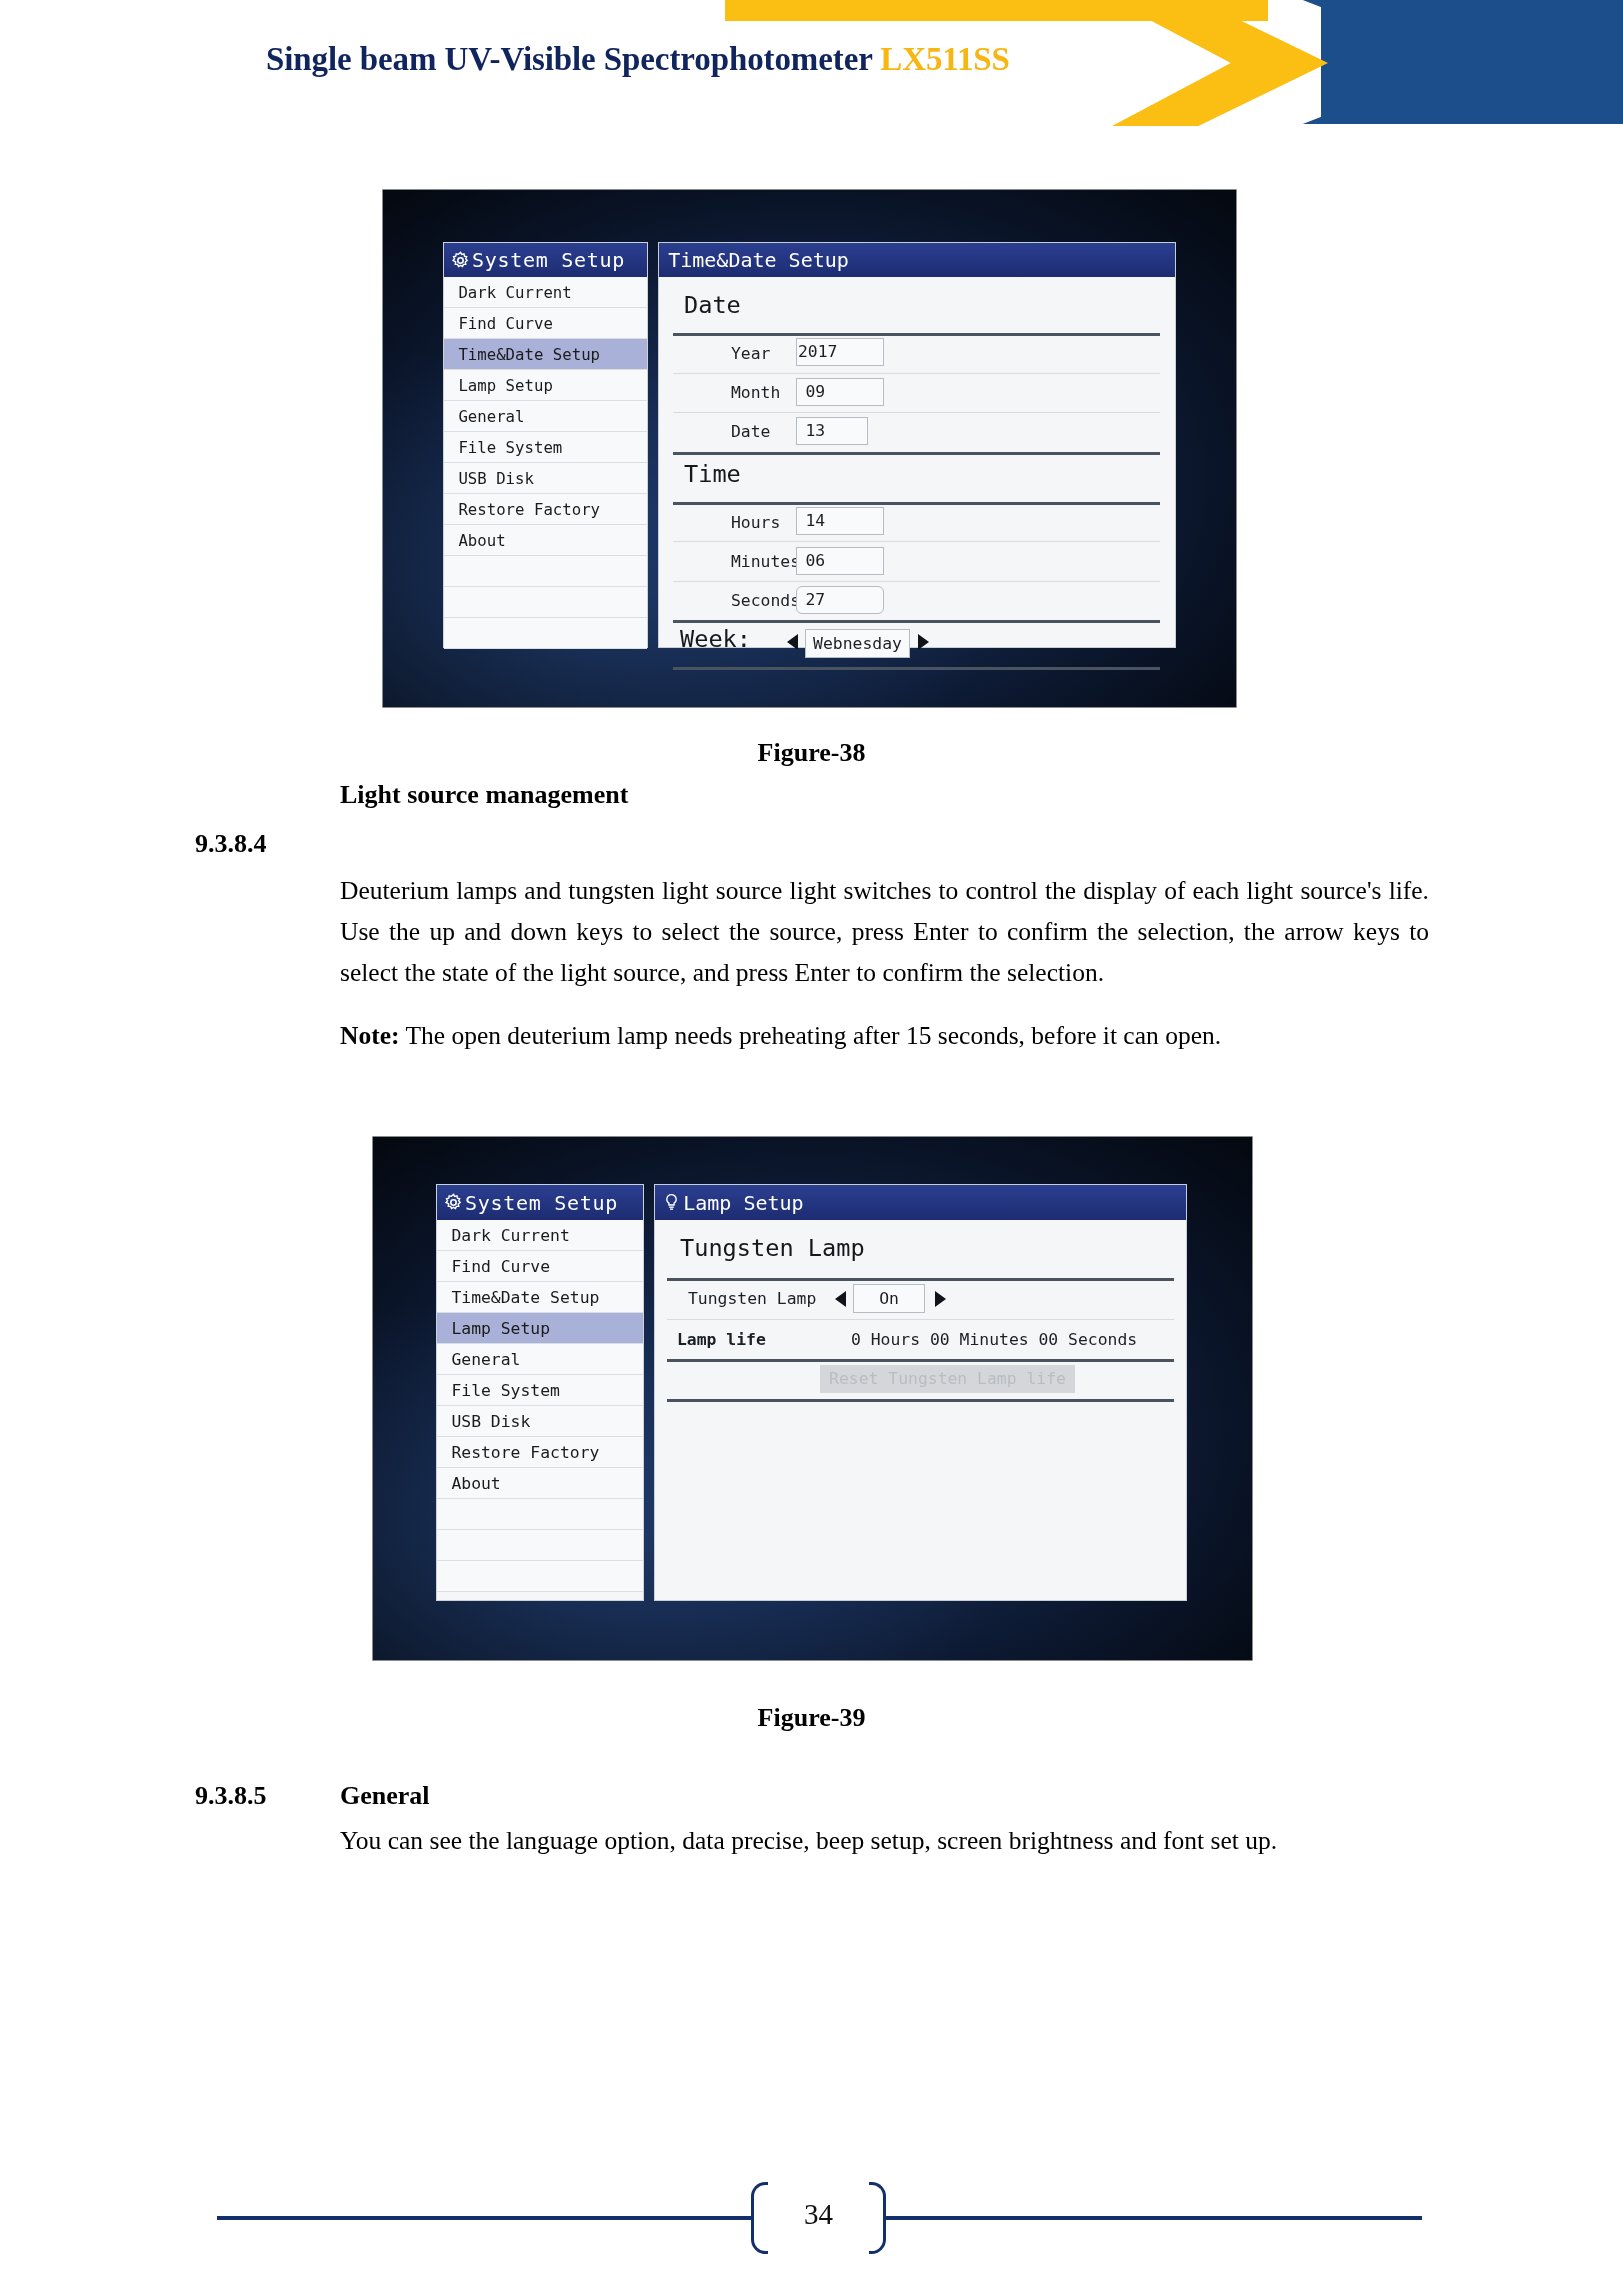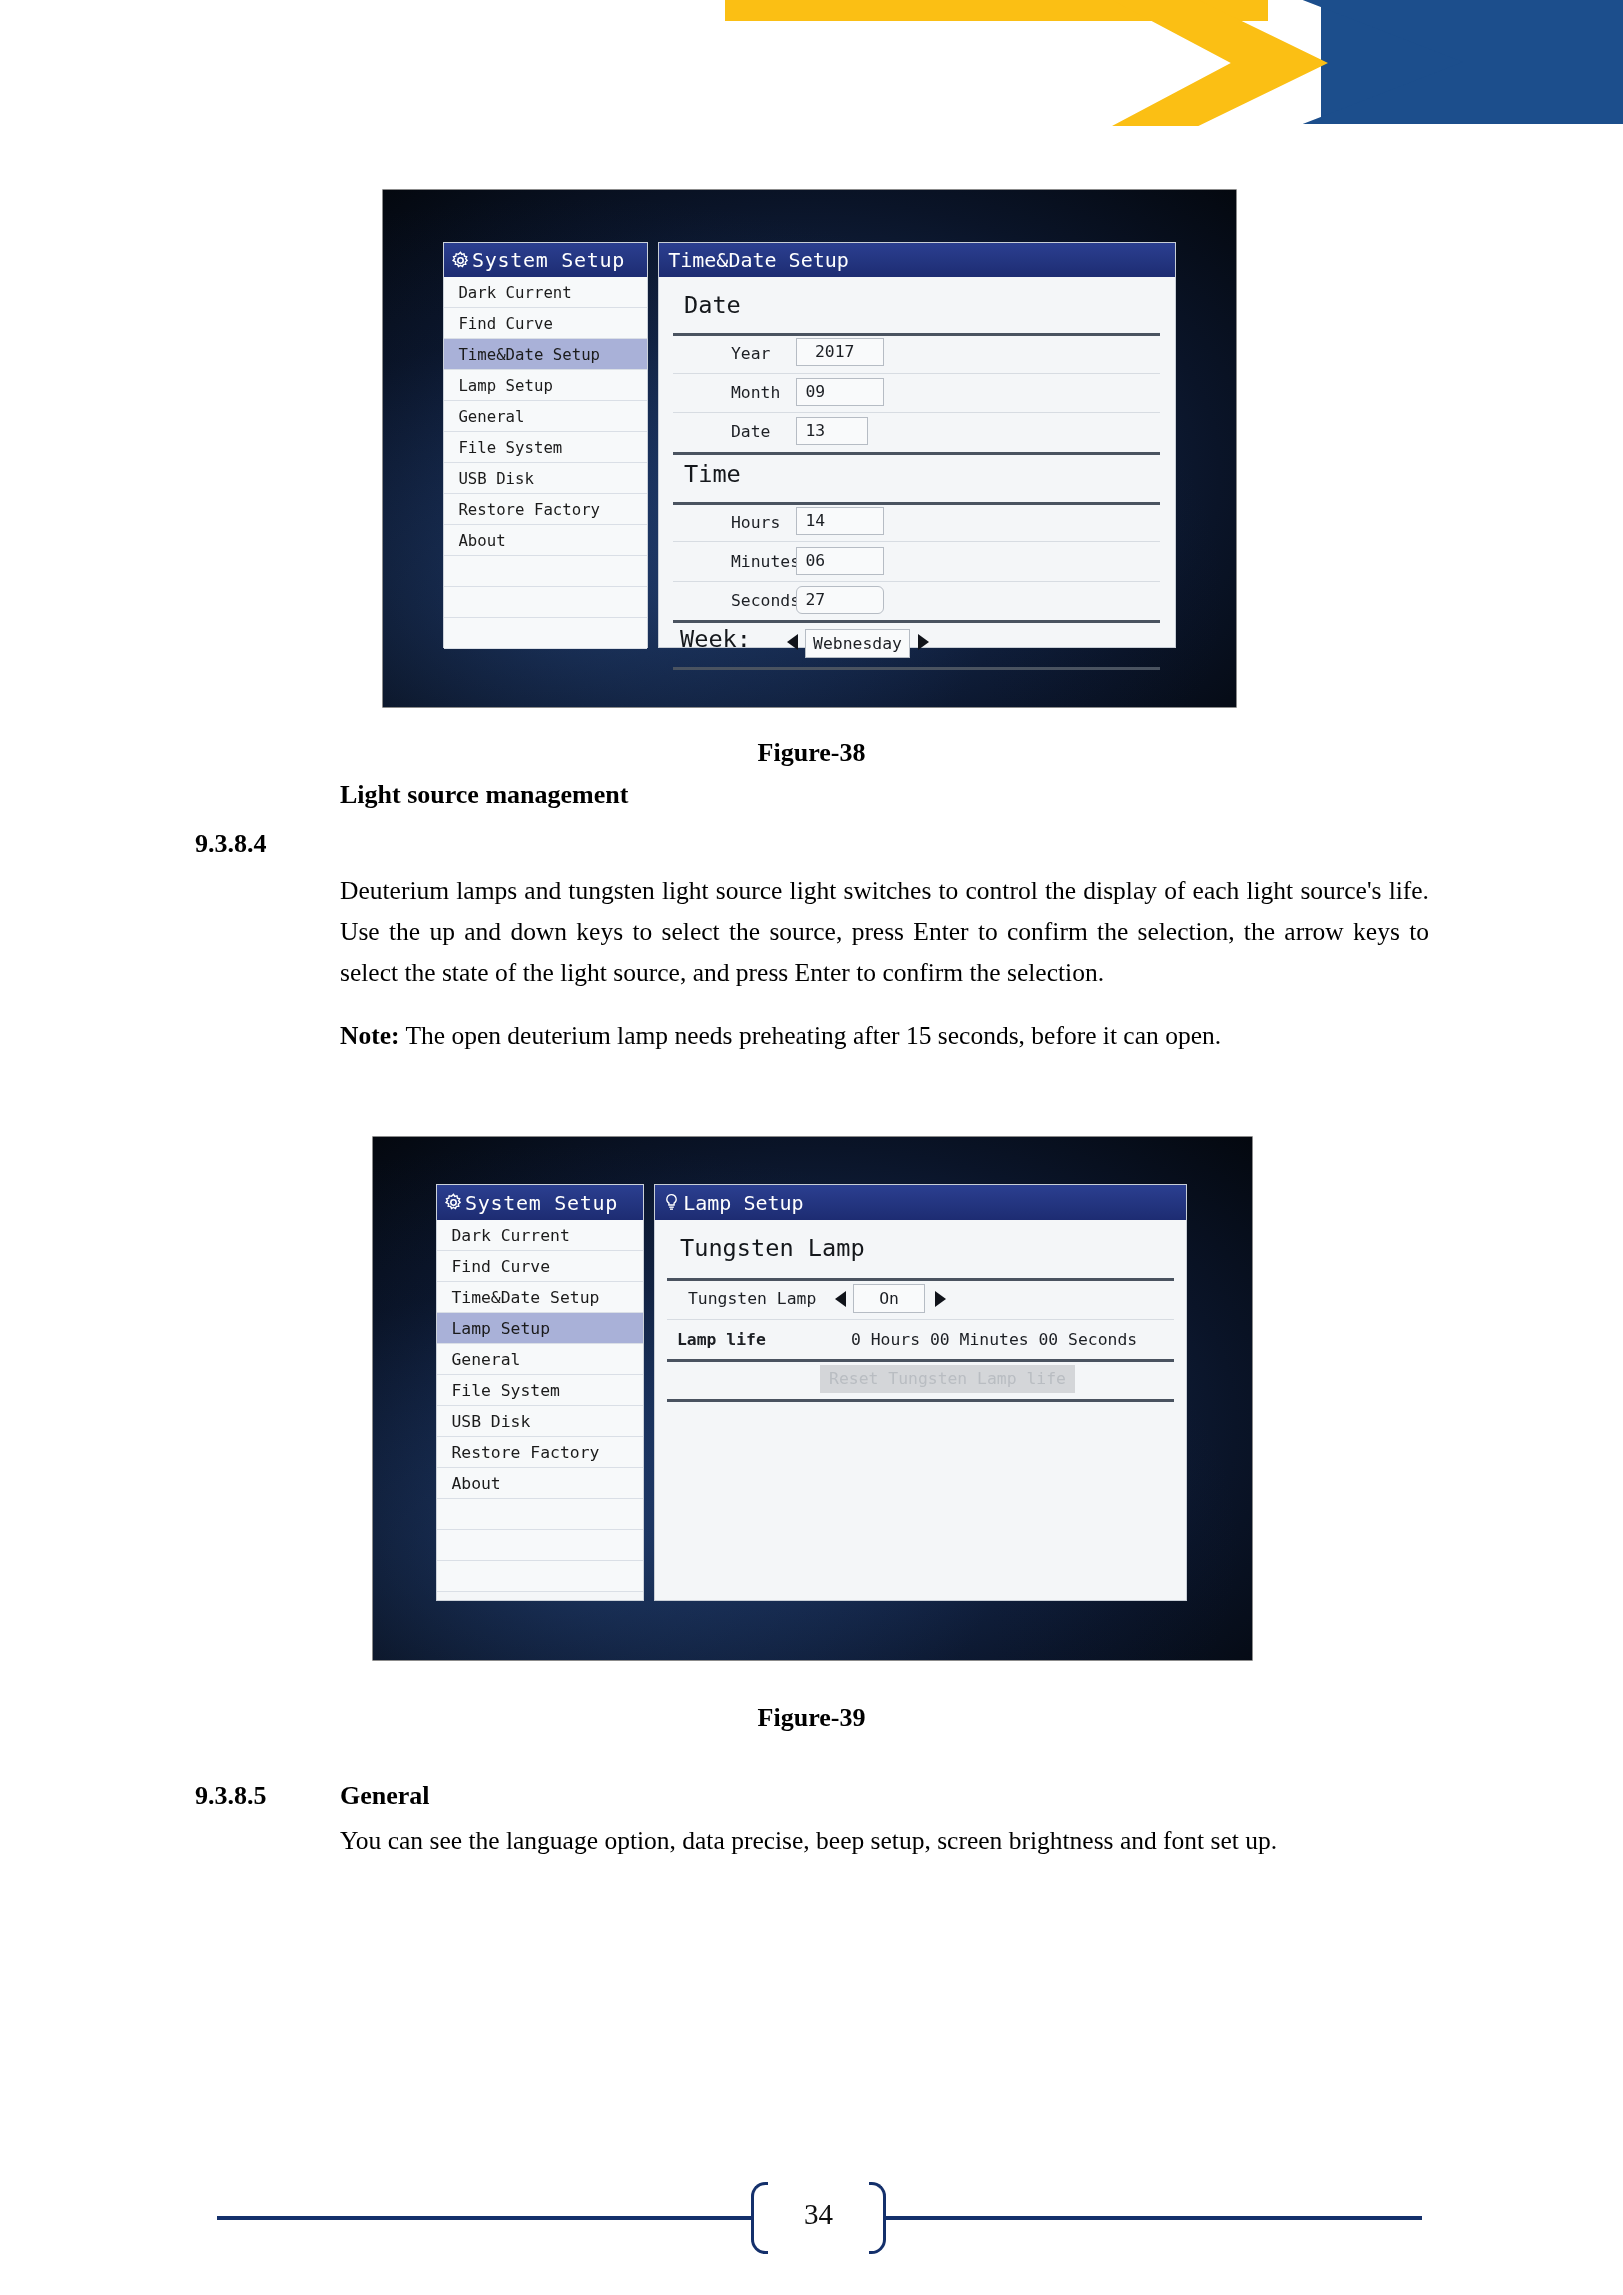--- a/index.html
+++ b/index.html
@@ -253,20 +253,23 @@
   }
 </style>
 </head>
 <body>
 
 <div class="page-header">
   <div class="hdr-blue-top-strip"></div>
   <div class="hdr-blue-chev"></div>
   <div class="hdr-yellow-bar"></div>
   <div class="hdr-yellow-chev"></div>
+  <div class="hdr-title">
+    <span>Single beam UV-Visible Spectrophotometer </span><span class="model">LX511SS</span>
+  </div>
 </div>
 
 <div class="device-shot" id="shot38" style="left:383px; top:190px; width:853px; height:517px;">
   <div class="shot-sheen"></div>
 
   <div class="menu-panel" style="left:60px; top:52px; width:205px; height:406px;">
     <div class="menu-head" style="height:34px; padding-left:6.5px; font-size:20px;">
       <svg class="gear-icon" width="19" height="19" viewBox="0 0 24 24">
         <path fill="none" stroke="#ffffff" stroke-width="2" d="M12 8.6a3.4 3.4 0 1 0 0 6.8 3.4 3.4 0 0 0 0-6.8z"></path>
         <path fill="none" stroke="#ffffff" stroke-width="1.8" d="M12 1.8l1.6 2.4 2.8-.7.6 2.9 2.8.8-1.3 2.6 1.9 2.2-2.3 1.8.5 2.9-2.9.2-1.2 2.7-2.5-1.5-2.5 1.5-1.2-2.7-2.9-.2.5-2.9L2.6 12l1.9-2.2L3.2 7.2l2.8-.8.6-2.9 2.8.7z"></path>
@@ -292,21 +295,21 @@
   <div class="content-panel" style="left:275px; top:52px; width:518px; height:406px;">
     <div class="content-head" style="height:34px; padding-left:9.2px; font-size:20px;">
       <span>Time&amp;Date Setup</span>
     </div>
     <div class="content-body" style="position:absolute; left:0; top:34px; right:0; bottom:0;">
 
       <div class="section-title" style="left:25px; top:14.4px; font-size:23.6px;">Date</div>
       <div class="rule" style="left:14.4px; top:56px; width:487px; height:2.6px;"></div>
 
       <div class="frow-label" style="left:72px; top:67px; font-size:16.4px;">Year</div>
-      <div class="fbox" style="left:137px; top:61px; width:88px; height:27.5px; padding-left:18px; font-size:16.4px;">2017</div>
+      <div class="fbox" style="left:137px; top:61px; width:88px; height:27.5px; padding-left:1px; font-size:16.4px;">2017</div>
       <div class="rule thin" style="left:14.4px; top:96px; width:487px; height:1.3px;"></div>
 
       <div class="frow-label" style="left:72px; top:106px; font-size:16.4px;">Month</div>
       <div class="fbox" style="left:137px; top:101px; width:88px; height:27.5px; padding-left:8.5px; font-size:16.4px;">09</div>
       <div class="rule thin" style="left:14.4px; top:135px; width:487px; height:1.3px;"></div>
 
       <div class="frow-label" style="left:72px; top:145px; font-size:16.4px;">Date</div>
       <div class="fbox" style="left:137px; top:140px; width:72px; height:27.5px; padding-left:8.5px; font-size:16.4px;">13</div>
       <div class="rule" style="left:14.4px; top:175px; width:487px; height:2.6px;"></div>
 

